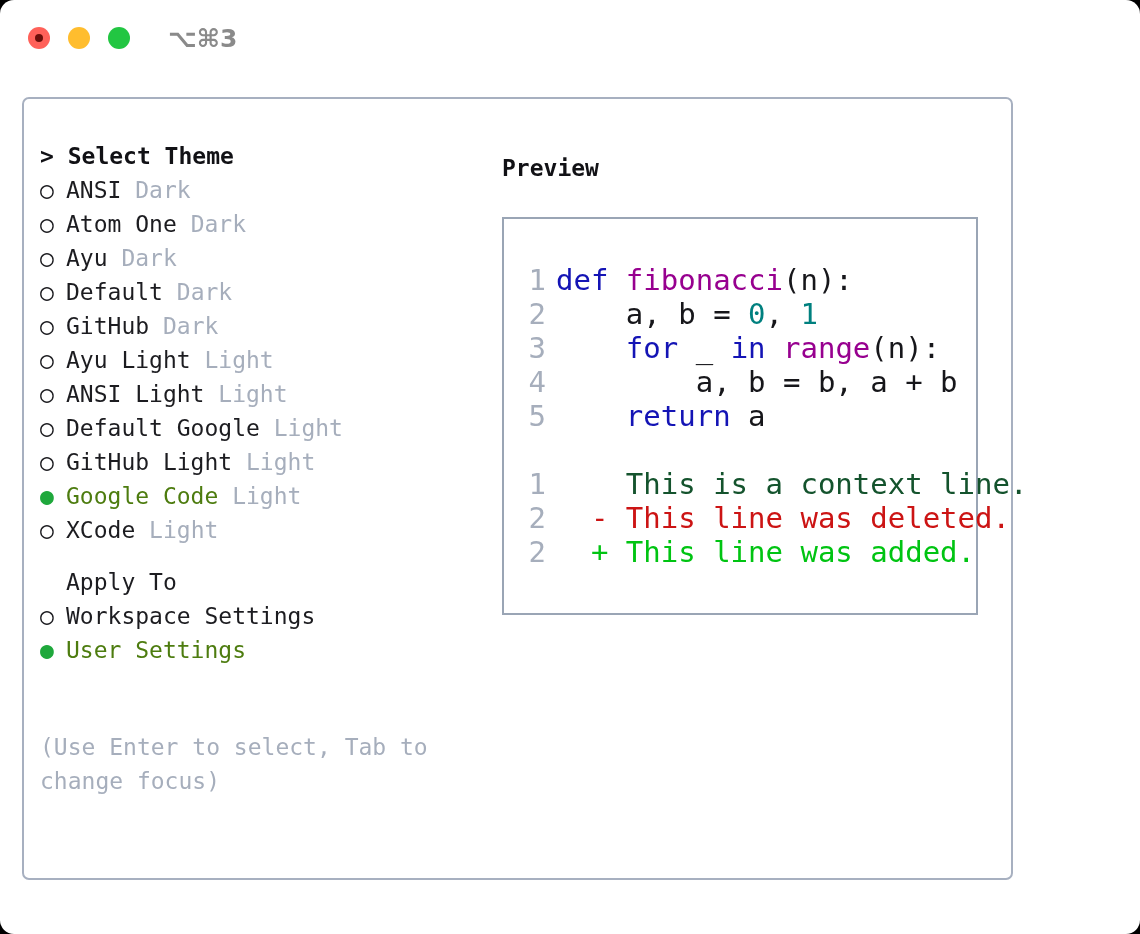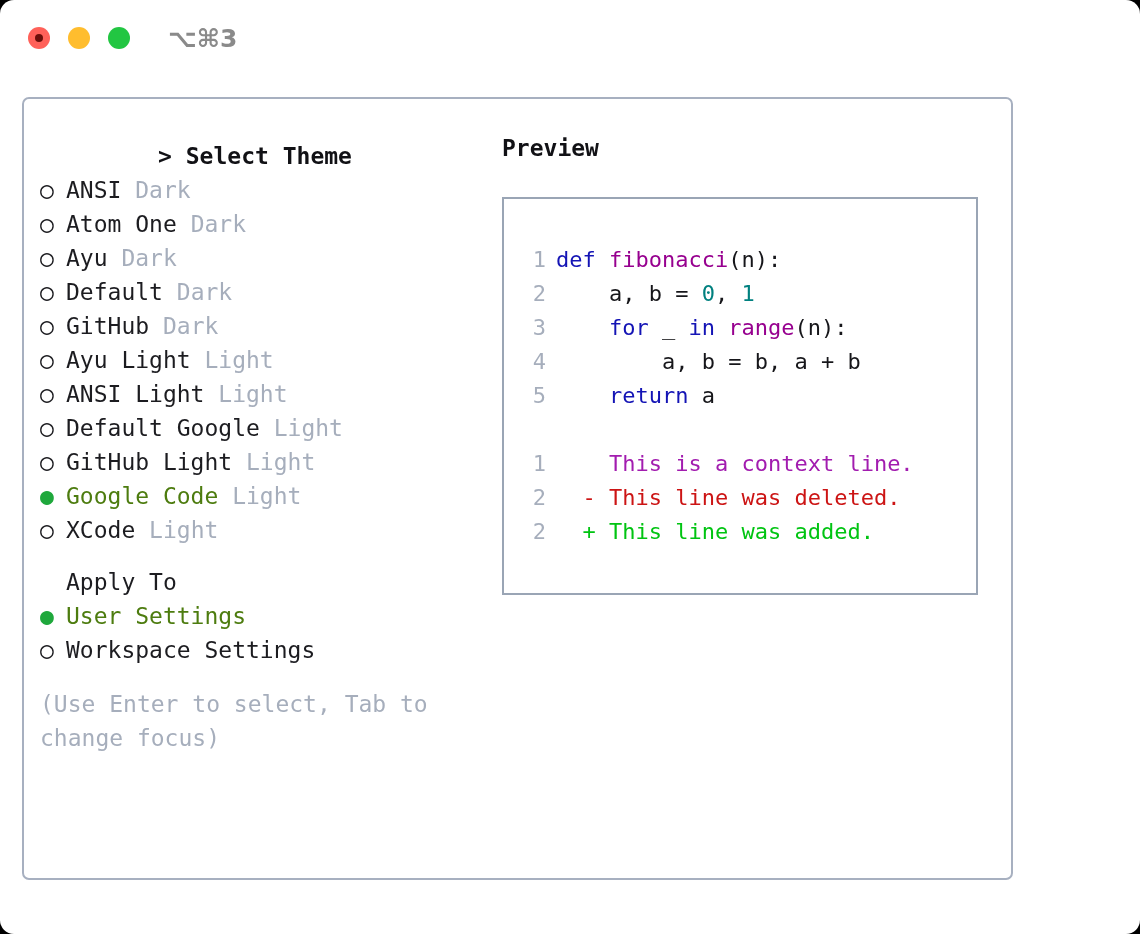--- a/index.html
+++ b/index.html
@@ -97,46 +97,45 @@
 
   .row .marker {
     display: inline-block;
     width: 26px;
     white-space: pre;
   }
 
   .section-head {
     font-weight: 700;
     color: #111115;
-    text-align: center;
   }
 
   .tag {
     color: #a6aebc;
   }
 
   .row.selected .label { color: #4d7c0f; }
   .row.selected .marker { color: #1fa83c; }
 
   #apply-block { margin-top: 18px; }
 
   #hint {
-    margin-top: 20px;
+    margin-top: 63px;
     font-size: 23px;
     line-height: 34px;
     color: #a6aebc;
     width: 420px;
     white-space: pre-wrap;
   }
 
   
   #right-col {
     position: absolute;
     left: 478px;
-    top: 32px;
+    top: 52px;
     width: 490px;
   }
 
   #preview-title {
     font-size: 23px;
     font-weight: 700;
     color: #111115;
     line-height: 34px;
     white-space: pre;
   }
@@ -145,42 +144,42 @@
     margin-top: 32px;
     width: 476px;
     height: 398px;
     border: 2px solid #9aa5b5;
     box-sizing: border-box;
     background: #ffffff;
     padding: 44px 0 0 0;
   }
 
   .code-line {
-    font-size: 22px;
+    font-size: 29px;
     line-height: 34px;
     white-space: pre;
     padding-left: 18px;
   }
 
   .ln {
     display: inline-block;
     width: 24px;
     text-align: right;
     color: #a6aebc;
     margin-right: 10px;
   }
 
   .kw   { color: #1414b5; }
   .fn   { color: #97008f; }
   .num  { color: #00807f; }
   .pln  { color: #16161a; }
 
   .blank-line { height: 34px; }
 
-  .diff-ctx { color: #a21caf; }
+  .diff-ctx { color: #14532d; }
   .diff-del { color: #cc1414; }
   .diff-add { color: #00c412; }
 </style>
 </head>
 <body>
 
 <div id="window">
 
   <div id="titlebar">
     <div class="dot dot-close"></div>
@@ -205,22 +204,22 @@
           <div class="row"><span class="marker">○</span><span class="label">ANSI Light</span><span class="tag"> Light</span></div>
           <div class="row"><span class="marker">○</span><span class="label">Default Google</span><span class="tag"> Light</span></div>
           <div class="row"><span class="marker">○</span><span class="label">GitHub Light</span><span class="tag"> Light</span></div>
           <div class="row selected"><span class="marker">●</span><span class="label">Google Code</span><span class="tag"> Light</span></div>
           <div class="row"><span class="marker">○</span><span class="label">XCode</span><span class="tag"> Light</span></div>
         </div>
 
       <div id="apply-block">
         <div class="row"><span class="marker"> </span><span>Apply To</span></div>
         <div id="apply-rows">
+            <div class="row"><span class="marker">○</span><span class="label">Workspace Settings</span></div>
             <div class="row selected"><span class="marker">●</span><span class="label">User Settings</span></div>
-            <div class="row"><span class="marker">○</span><span class="label">Workspace Settings</span></div>
           </div>
       </div>
 
       <div id="hint">(Use Enter to select, Tab to change focus)</div>
     </div>
 
     <div id="right-col">
       <div id="preview-title">Preview</div>
       <div id="code-box">
         <div id="code-lines">

